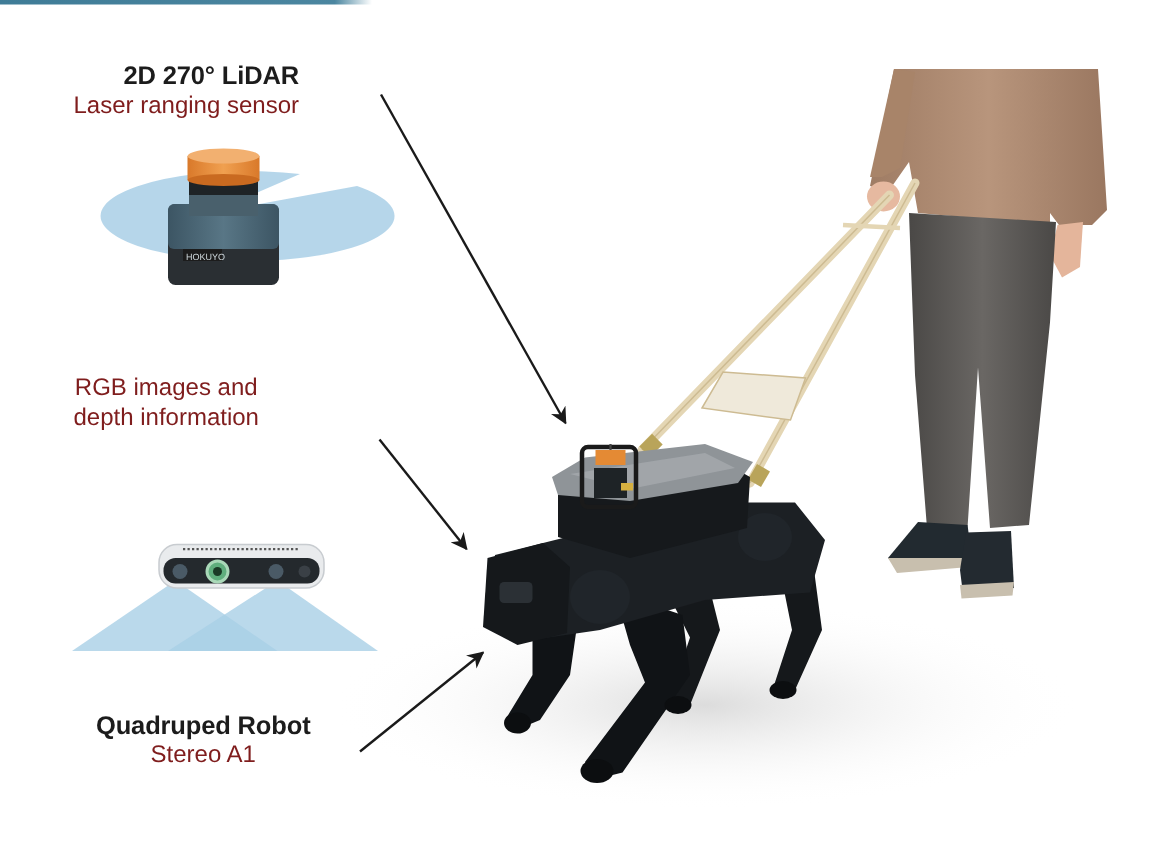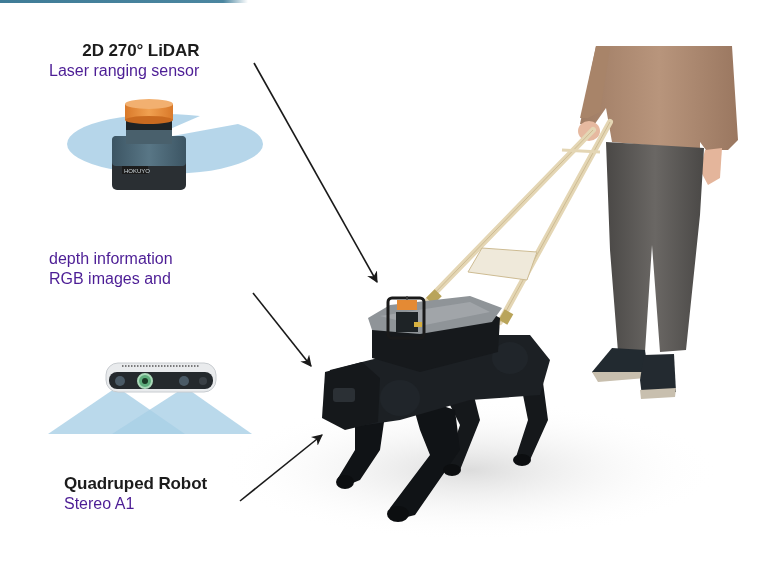--- a/index.html
+++ b/index.html
@@ -7,39 +7,39 @@
       width: 780px; height: 574px; overflow: hidden; position: relative;
       background: #ffffff;
       font-family: "Liberation Sans", sans-serif;
     }
     .topbar {
       position: absolute; left: 0; top: 0; width: 248px; height: 3px;
       background: linear-gradient(90deg, #3f7c97 0%, #4b86a0 90%, rgba(75,134,160,0) 100%);
     }
     .label { position: absolute; color: #1c1c1c; }
     .label .title { font-weight: bold; font-size: 17px; line-height: 20px; letter-spacing: -0.1px; text-align: right; }
-    .label .sub { font-size: 16px; line-height: 20px; color: #4c1d95; }
+    .label .sub { font-size: 16px; line-height: 20px; color: #7f1d1d; text-align: center; }
     #lbl-lidar { left: 49px; top: 41px; }
     #lbl-camera { left: 49px; top: 249px; }
     #lbl-robot { left: 64px; top: 474px; }
     svg.layer { position: absolute; left: 0; top: 0; }
   </style>
 </head>
 <body>
 
 <div class="topbar"></div>
 
 <div class="label" id="lbl-lidar">
   <div class="title">2D 270° LiDAR</div>
   <div class="sub">Laser ranging sensor</div>
 </div>
 
 <div class="label" id="lbl-camera">
+  <div class="sub">RGB images and</div>
   <div class="sub">depth information</div>
-  <div class="sub">RGB images and</div>
 </div>
 
 <div class="label" id="lbl-robot">
   <div class="title">Quadruped Robot</div>
   <div class="sub">Stereo A1</div>
 </div>
 
 <svg class="layer" width="780" height="574" viewBox="0 0 780 574">
   <defs>
     <marker id="ah" viewBox="0 0 10 10" refX="9" refY="5" markerWidth="7" markerHeight="7" orient="auto-start-reverse">

